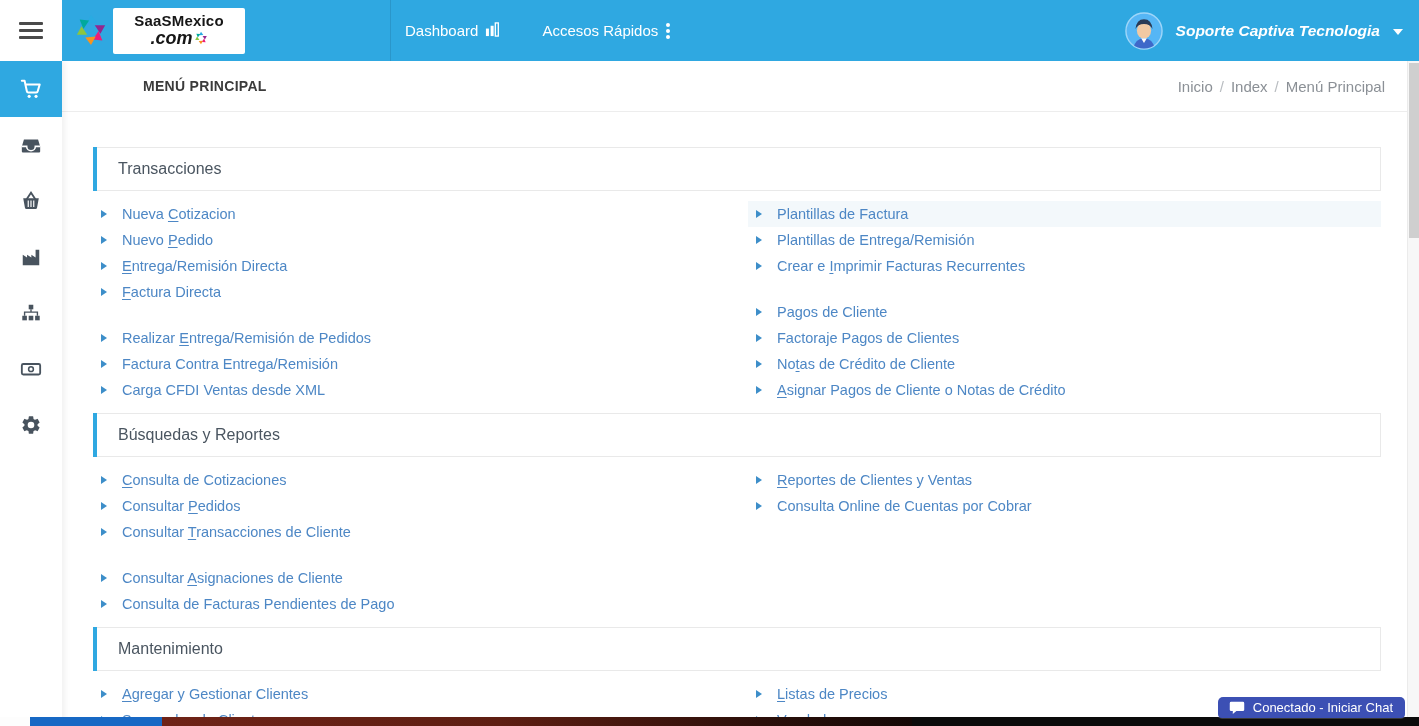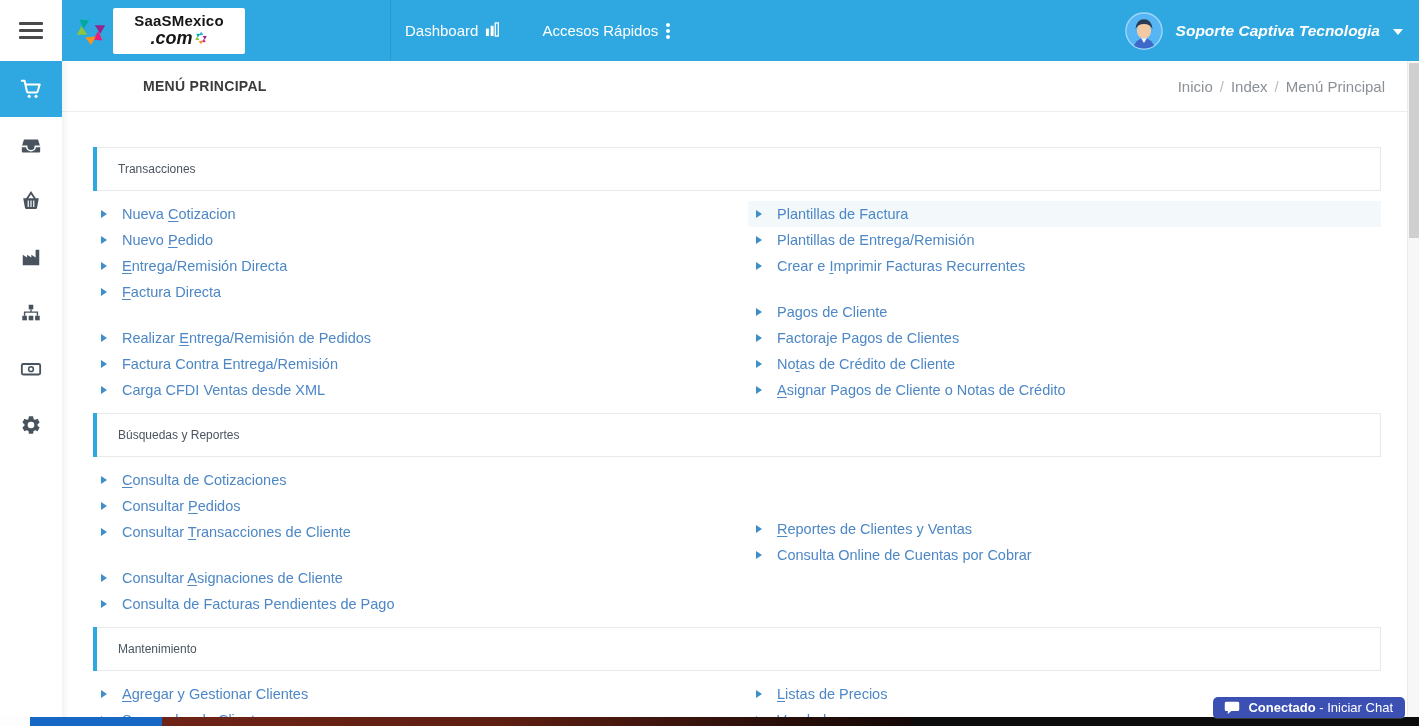--- a/index.html
+++ b/index.html
@@ -41,36 +41,36 @@
   
   .main { position:absolute; top:61px; left:62px; width:1345px; height:665px; background:#fff; }
   .titlebar { height:51px; border-bottom:1px solid #ededed; display:flex; align-items:center; justify-content:space-between; padding:0 22px 0 81px; }
   .page-title { font-weight:700; font-size:14px; letter-spacing:.3px; color:#3b3b3b; }
   .breadcrumb { font-size:15px; color:#8b9096; }
   .breadcrumb .sep { color:#b8bcc0; padding:0 7px; }
   .breadcrumb .crumb { cursor:pointer; }
 
   .menu-wrap { padding:35px 26px 0 31px; }
   .menu-section { margin-bottom:1px; }
-  .section-head { position:relative; border:1px solid #e9e9e9; height:44px; line-height:42px; padding-left:24px; font-size:12px; color:#4a5560; background:#fff; }
+  .section-head { position:relative; border:1px solid #e9e9e9; height:44px; line-height:42px; padding-left:24px; font-size:16px; color:#4a5560; background:#fff; }
   .section-accent { position:absolute; left:-1px; top:-1px; bottom:-1px; width:4px; background:var(--accent); }
-  .section-cols { display:flex; padding:10px 0 9px 0;align-items:center; }
+  .section-cols { display:flex; padding:10px 0 9px 0; }
   .col-left { width:655px; }
   .col-right { flex:1; }
   .group { list-style:none; margin:0 0 20px 0; }
   .group:last-child { margin-bottom:0; }
   .menu-item { height:26px; display:flex; align-items:center; padding-left:8px; cursor:pointer; }
   .menu-item.highlight { background:var(--hl); }
   .tri { width:0; height:0; border-left:6px solid var(--tri); border-top:4.5px solid transparent; border-bottom:4.5px solid transparent; margin-right:15px; flex:none; }
   .menu-item a { color:var(--link); font-size:14.5px; text-decoration:none; }
   .menu-item u { text-underline-offset:2px; }
 
   
   .chat-btn { position:absolute; right:14px; bottom:8px; height:21px; background:var(--chat); border-radius:5px 5px 4px 4px; display:flex; align-items:center; gap:8px; padding:0 12px 0 11px; color:#fff; font-size:13px; z-index:40; cursor:pointer; box-shadow:0 0 0 1px rgba(255,255,255,.18); }
-  .chat-status { font-weight:700; }
+  .chat-status { font-weight:400; }
 
   
   .bottom-strip { position:absolute; bottom:0; left:0; width:1419px; height:9px; display:flex; z-index:30; }
   .bs1 { width:30px; background:#fdfdfd; }
   .bs2 { width:132px; background:#1768c4; }
   .bs3 { width:750px; background:linear-gradient(90deg,#6f2317,#5e1e12 45%,#2b0f0a 80%,#140806); }
   .bs4 { flex:1; background:#0b0b0b; }
 </style>
 </head>
 <body style="--accent: #2fa8e1; --link: #4d87c5; --tri: #3d8ec9; --chat: #3c50b4; --hl: #f3f8fb;">

